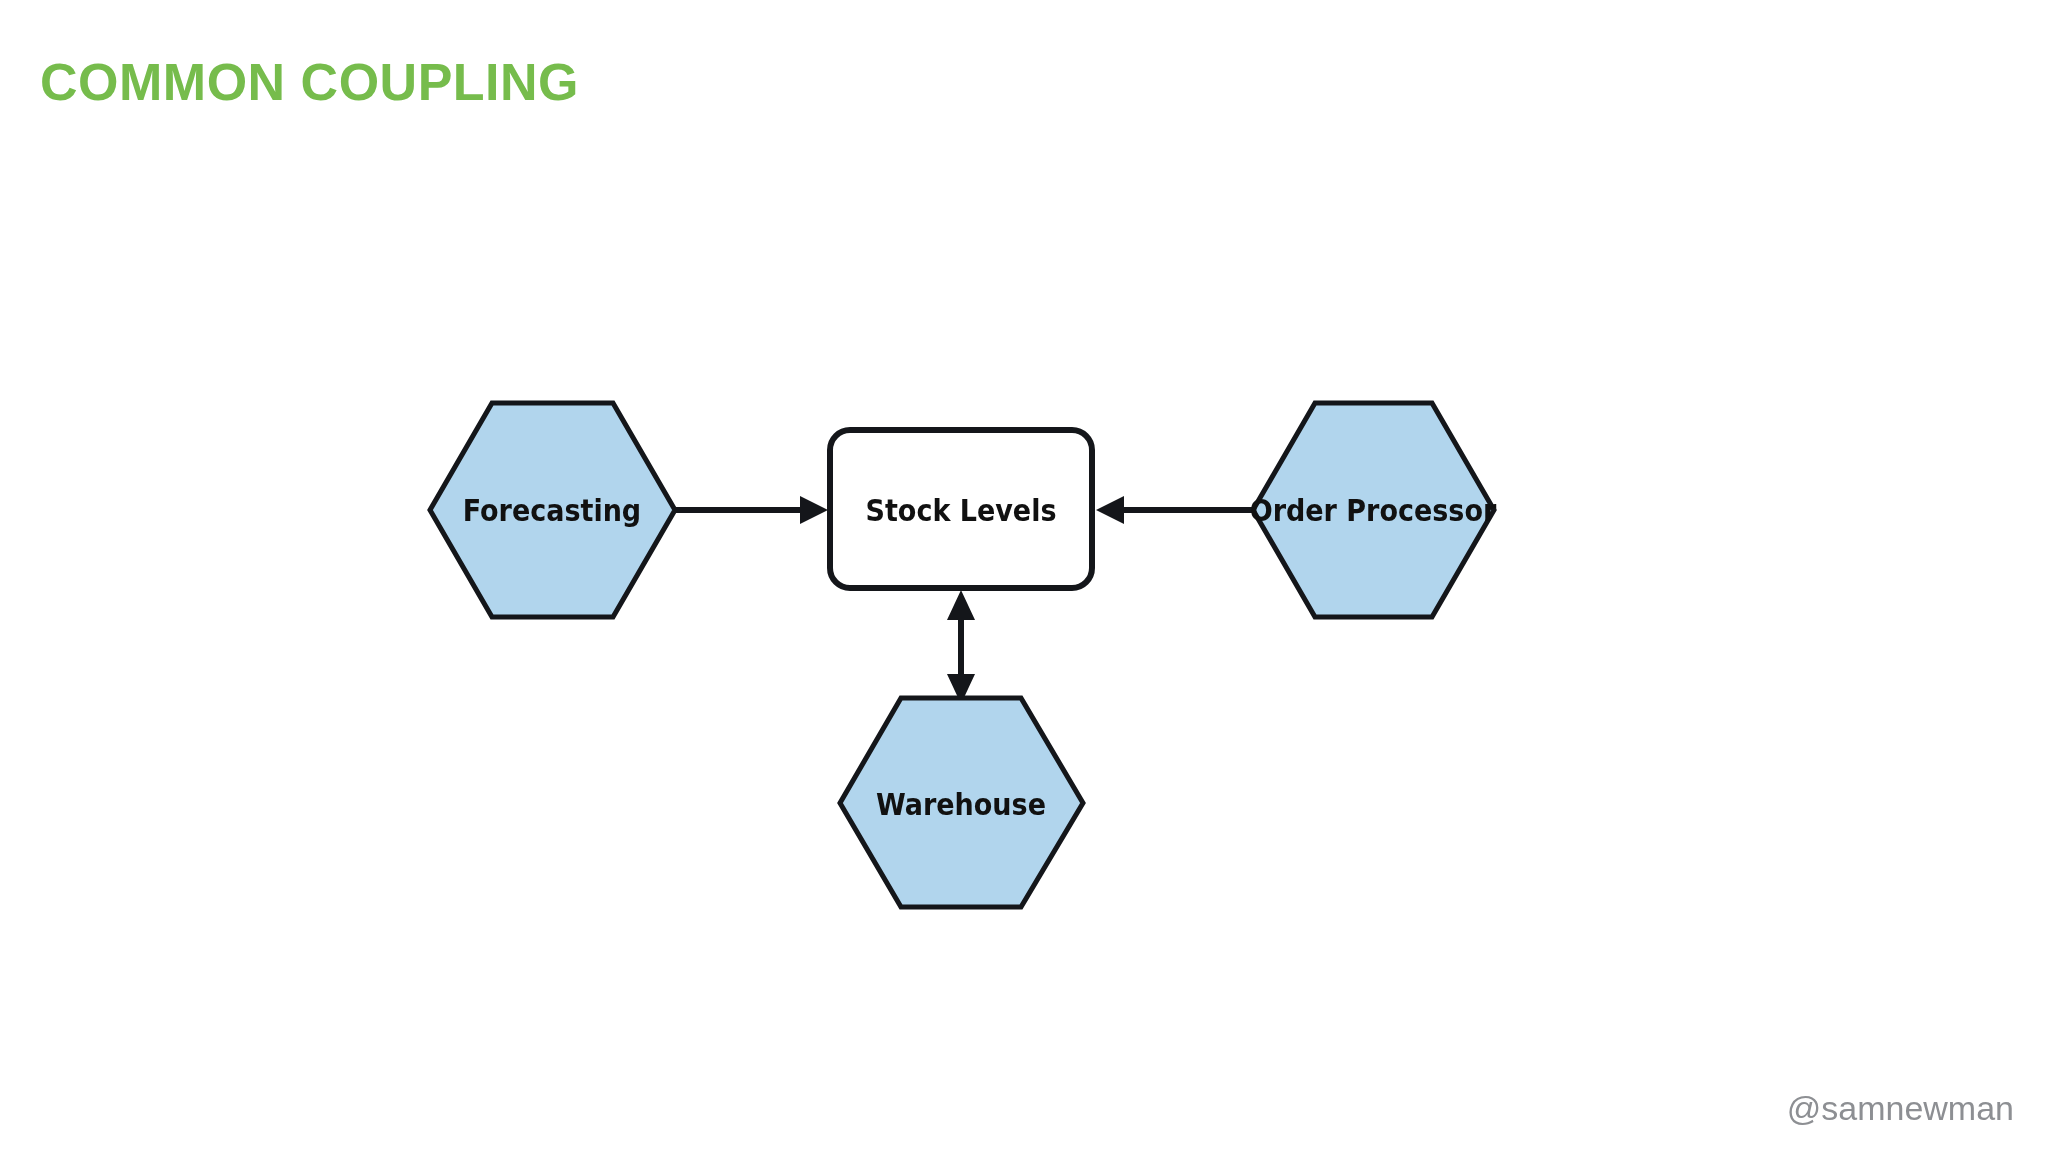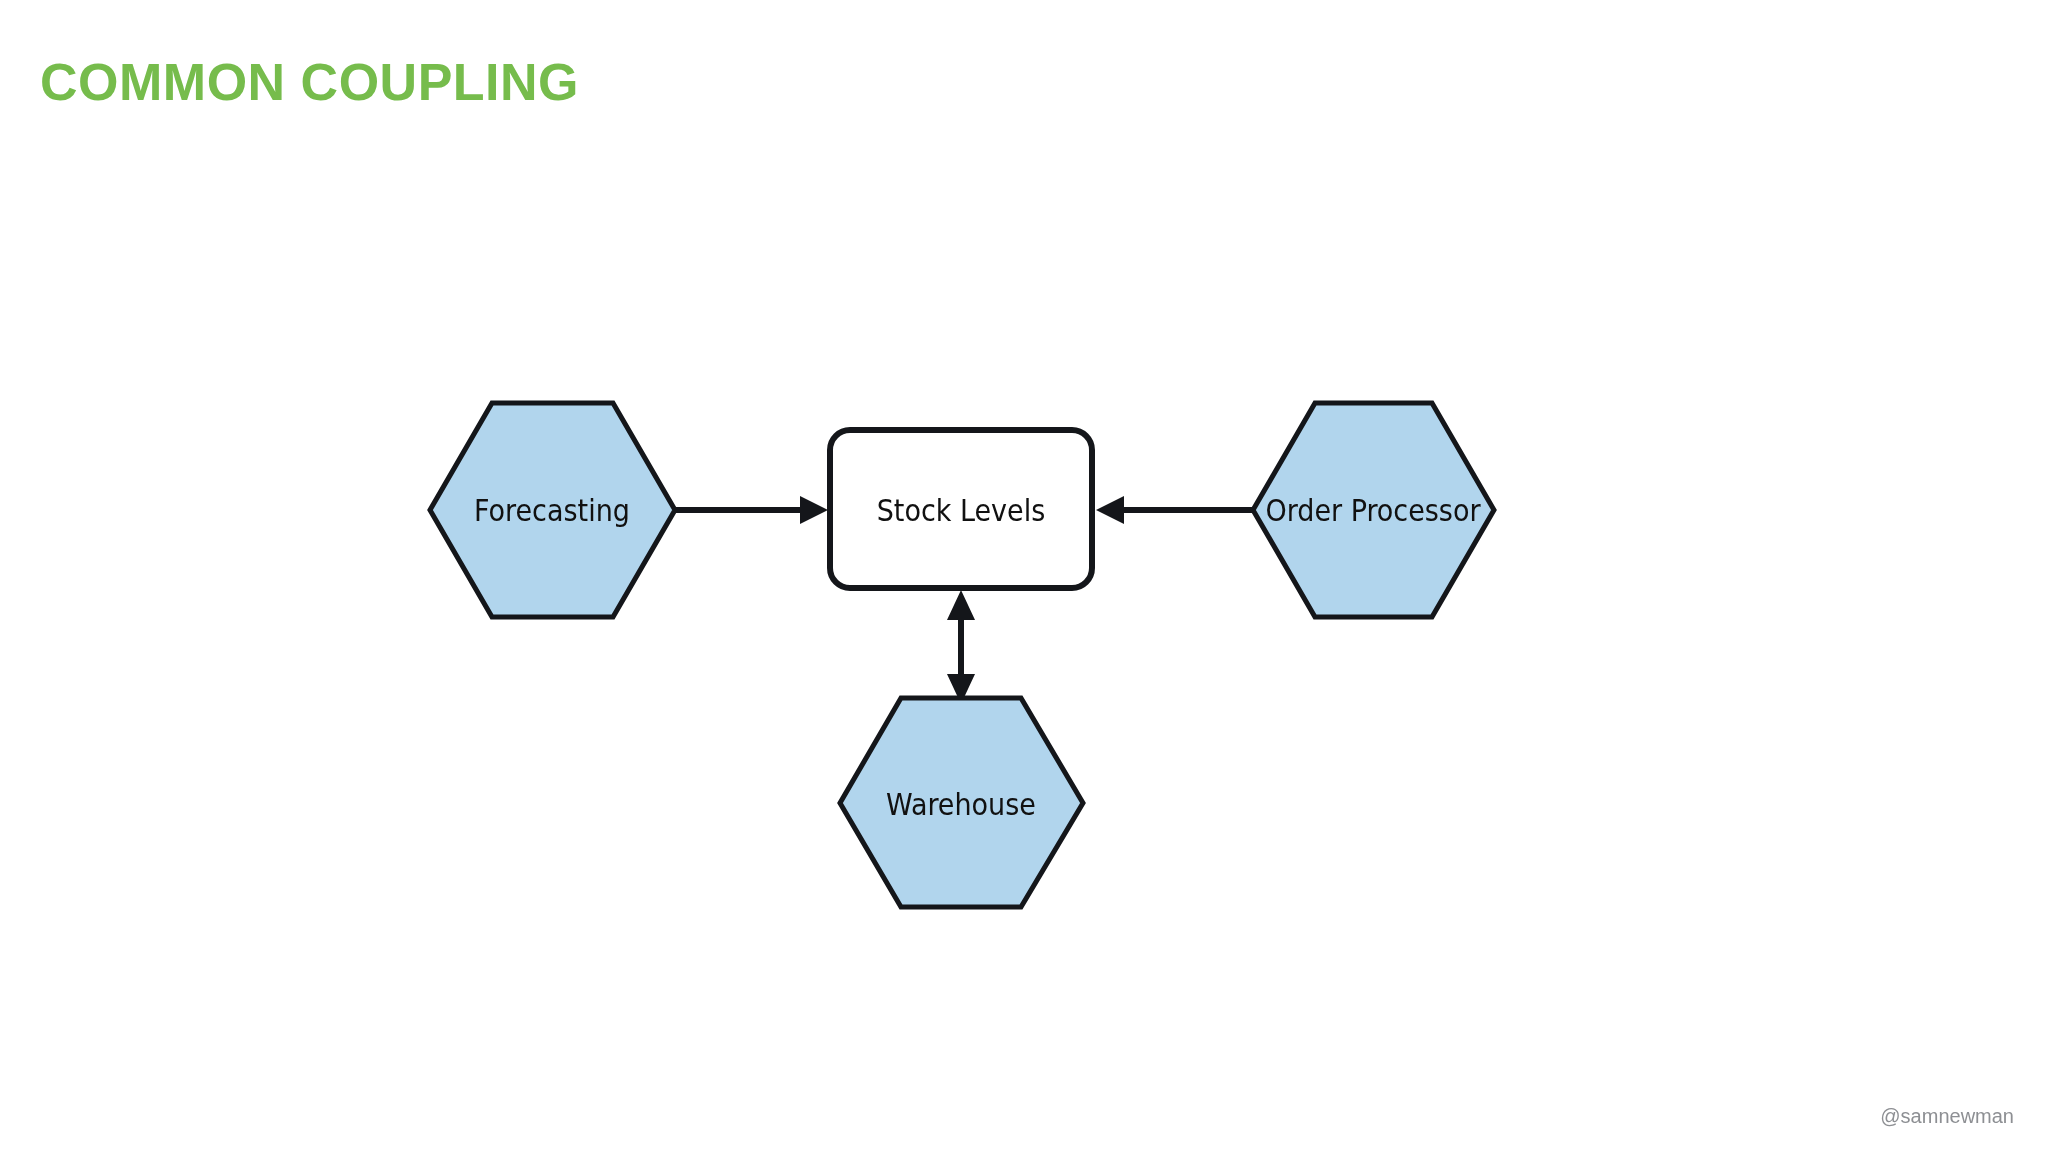--- a/index.html
+++ b/index.html
@@ -26,20 +26,21 @@
     color: #76bc4c;
     white-space: nowrap;
   }
 
   #diagram-canvas {
     position: absolute;
     left: 0;
     top: 0;
     width: 1640px;
     height: 1152px;
+    font-weight: bold;
   }
 
   #diagram-svg {
     width: 2048px;
     height: 1152px;
     display: block;
   }
 
   .node-label {
     font-family: "DejaVu Sans Condensed", "Liberation Sans", sans-serif;
@@ -71,21 +72,21 @@
   .arrow-head {
     fill: #14161a;
     stroke: none;
   }
 
   #handle-footer {
     position: absolute;
     right: 34px;
     bottom: 24px;
     font-family: "Liberation Sans", sans-serif;
-    font-size: 20px;
+    font-size: 34px;
     color: #8d8f93;
     white-space: nowrap;
   }
 </style>
 </head>
 <body>
 
 <div id="slide-title">COMMON COUPLING</div>
 
 <div id="diagram-canvas">

